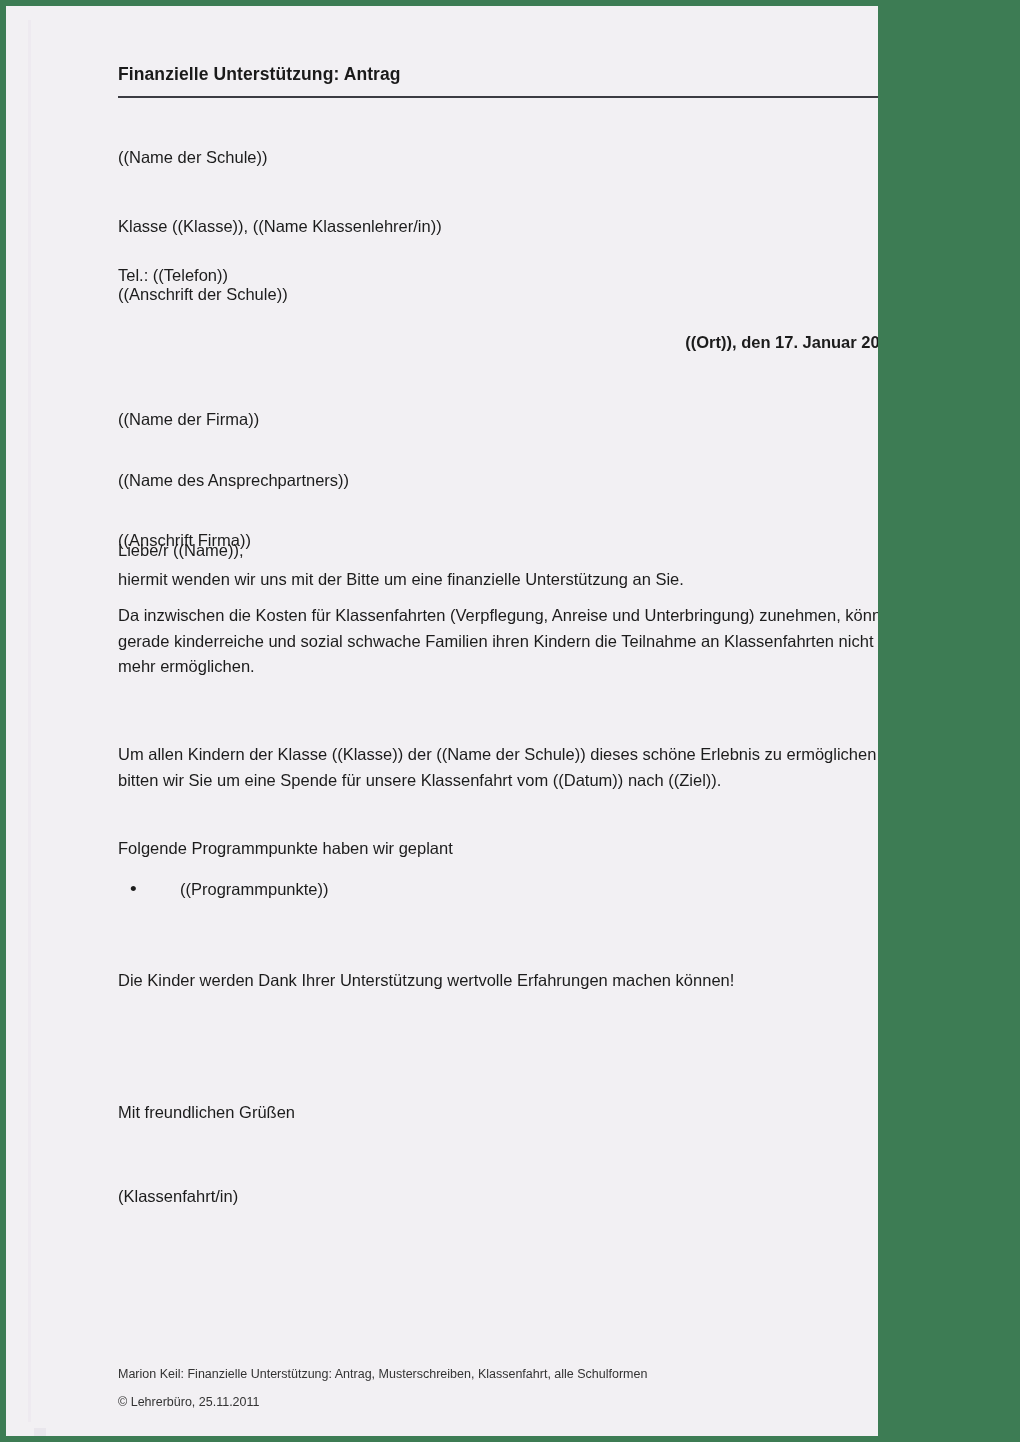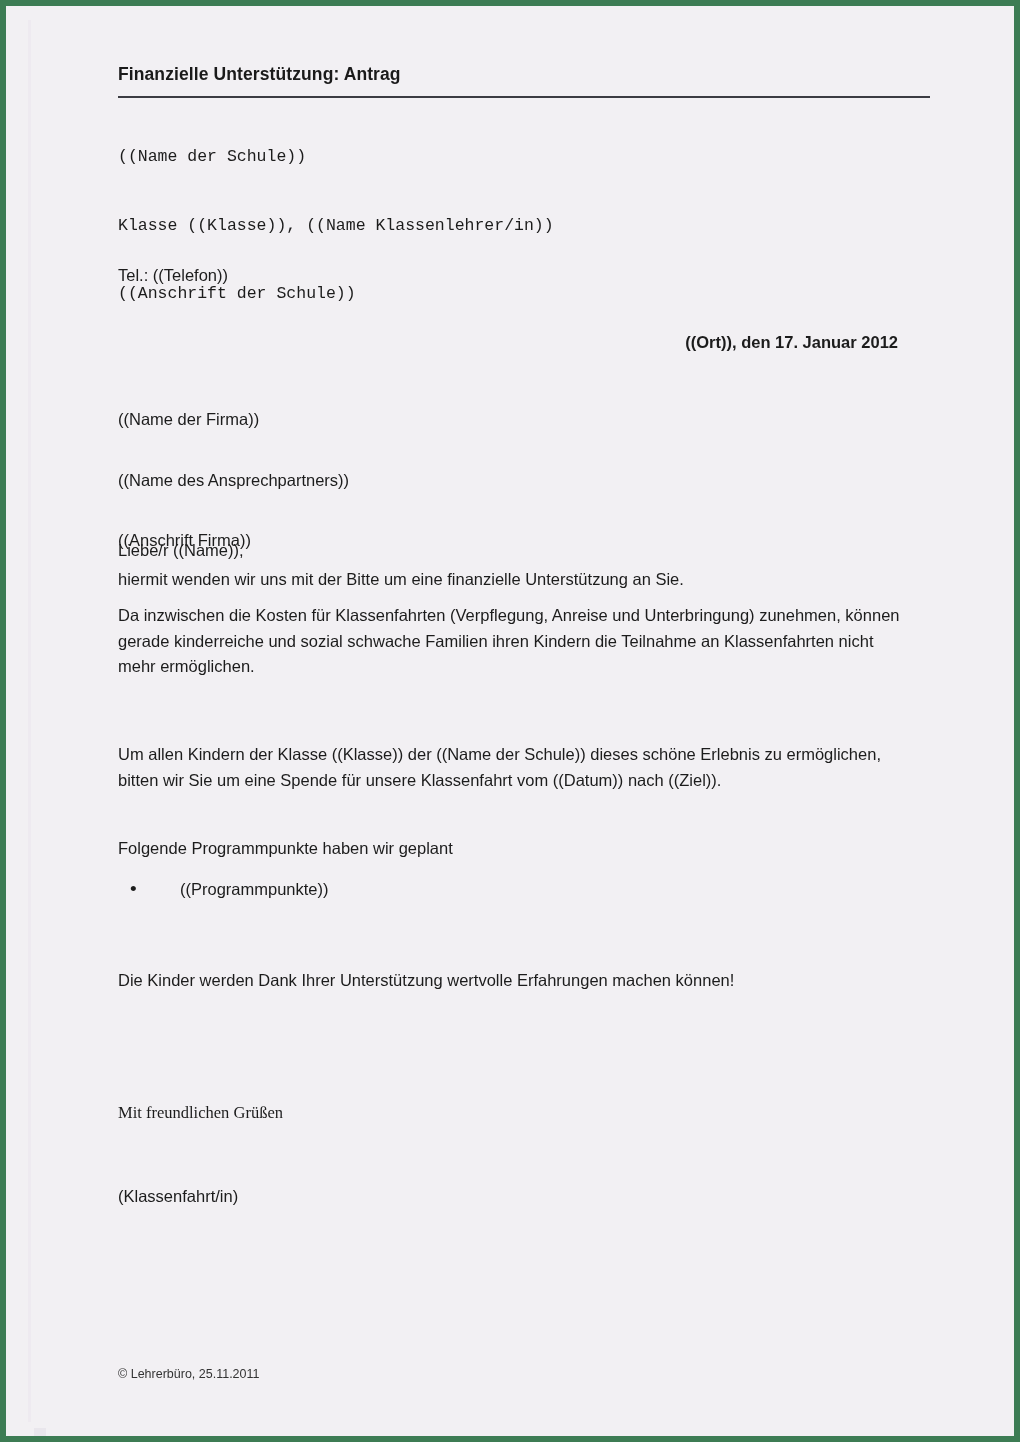--- a/index.html
+++ b/index.html
@@ -10,21 +10,21 @@
     width: 1020px;
     height: 1442px;
     background: #3d7c54;
     font-family: "Liberation Sans", sans-serif;
     overflow: hidden;
   }
   .page {
     position: absolute;
     left: 6px;
     top: 6px;
-    width: 1008px;
+    width: 872px;
     height: 1430px;
     background: #f2f0f3;
     box-sizing: border-box;
     overflow: hidden;
     padding-left: 12px;
   }
   .edge-artifact {
     position: absolute;
     left: 22px;
     top: 14px;
@@ -71,21 +71,21 @@
     font-size: 16.5px;
     line-height: 1.0;
     white-space: pre;
   }
   .tline {
     font-size: 16.5px;
     color: #1c1c1c;
     line-height: 1.0;
   }
 
-  .school-block { top: 110px; width: 700px; font-family: Liberation Mono, monospace; }
+  .school-block { top: 110px; width: 700px; }
   .school-block .tline { margin-bottom: 19px; }
   .school-block .tline:last-child { margin-bottom: 0; }
 
   .contact-block { top: 228px; width: 500px; }
   .contact-block .tline { margin-bottom: 11px; }
   .contact-block .tline:last-child { margin-bottom: 0; }
 
   .date-line {
     position: absolute;
     right: 32px;
@@ -133,21 +133,21 @@
     padding-left: 12px;
     box-sizing: border-box;
   }
   .bullet-text {
     font-size: 16.5px;
     color: #1c1c1c;
     line-height: 22px;
   }
 
   .p-thanks { top: 962px; }
-  .p-closing { top: 1094px; font-family: Liberation Serif, serif; }
+  .p-closing { top: 1094px; }
   .p-signature { top: 1178px; }
 
   
   .footer {
     position: absolute;
     left: 0;
     top: 1362px;
     width: 760px;
     color: #333333;
     font-size: 12.5px;
@@ -201,17 +201,18 @@
       <span class="bullet-text">((Programmpunkte))</span>
     </div>
 
     <div class="para p-thanks">Die Kinder werden Dank Ihrer Unterstützung wertvolle Erfahrungen machen können!</div>
 
     <div class="para p-closing">Mit freundlichen Grüßen</div>
 
     <div class="para p-signature">(Klassenfahrt/in)</div>
 
     <div class="footer">
+      <div class="fline">Marion Keil: Finanzielle Unterstützung: Antrag, Musterschreiben, Klassenfahrt, alle Schulformen</div>
       <div class="fline">© Lehrerbüro, 25.11.2011</div>
     </div>
 
   </div>
 </div>
 
 </body></html>

